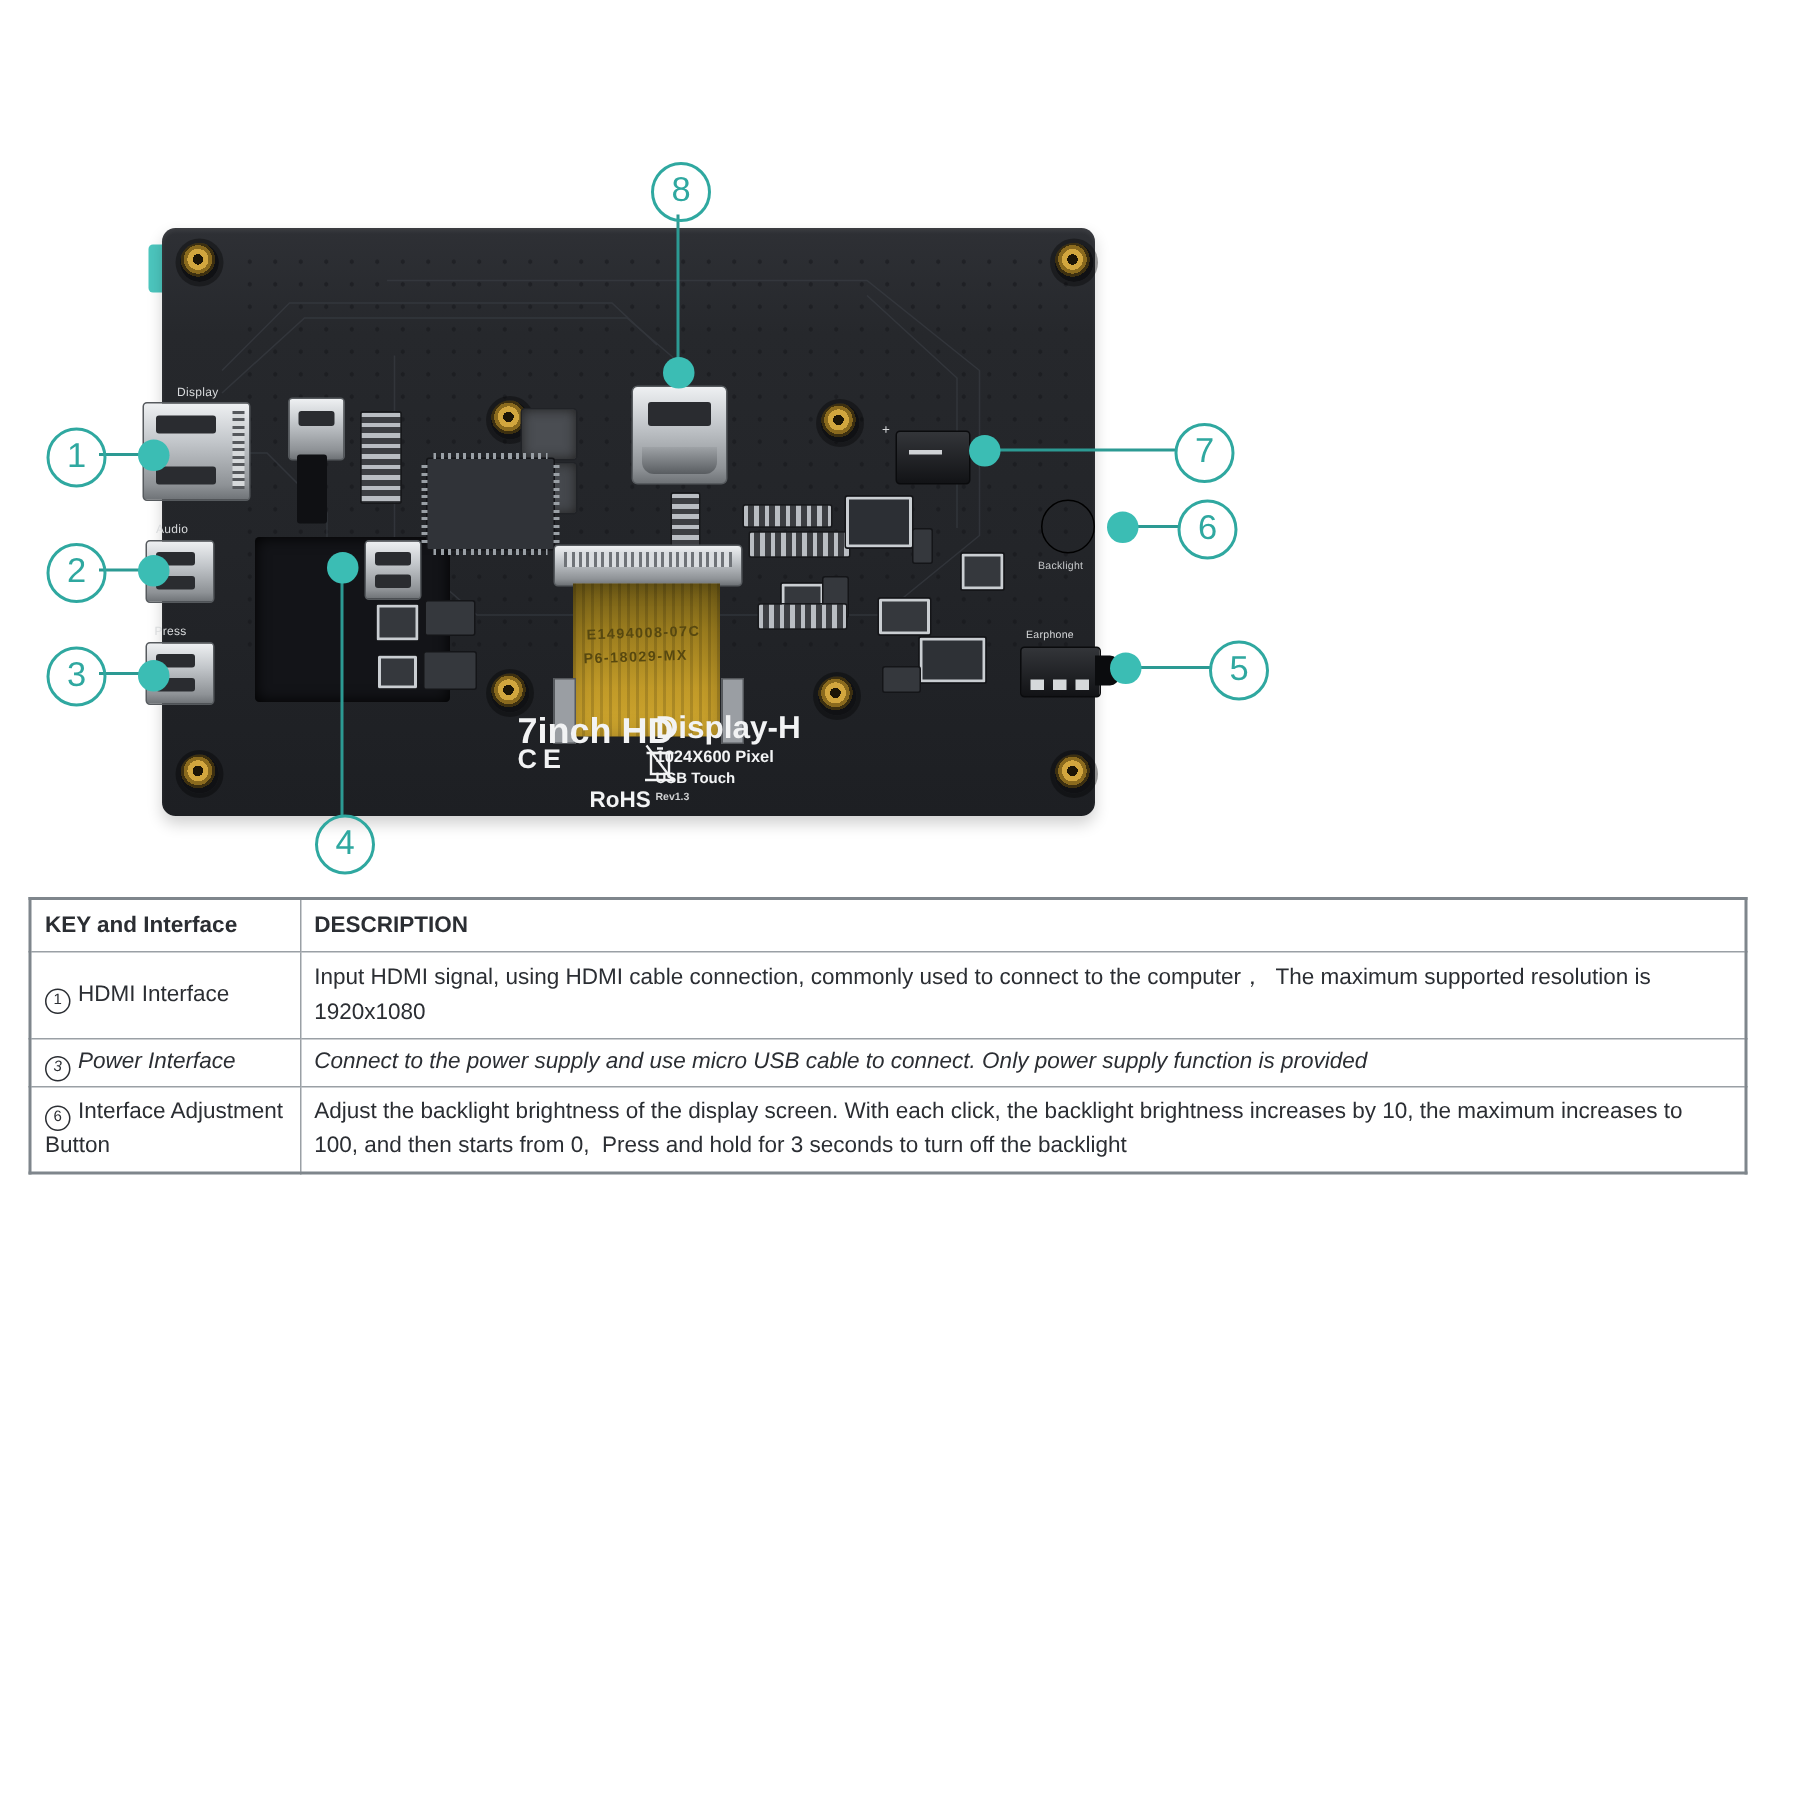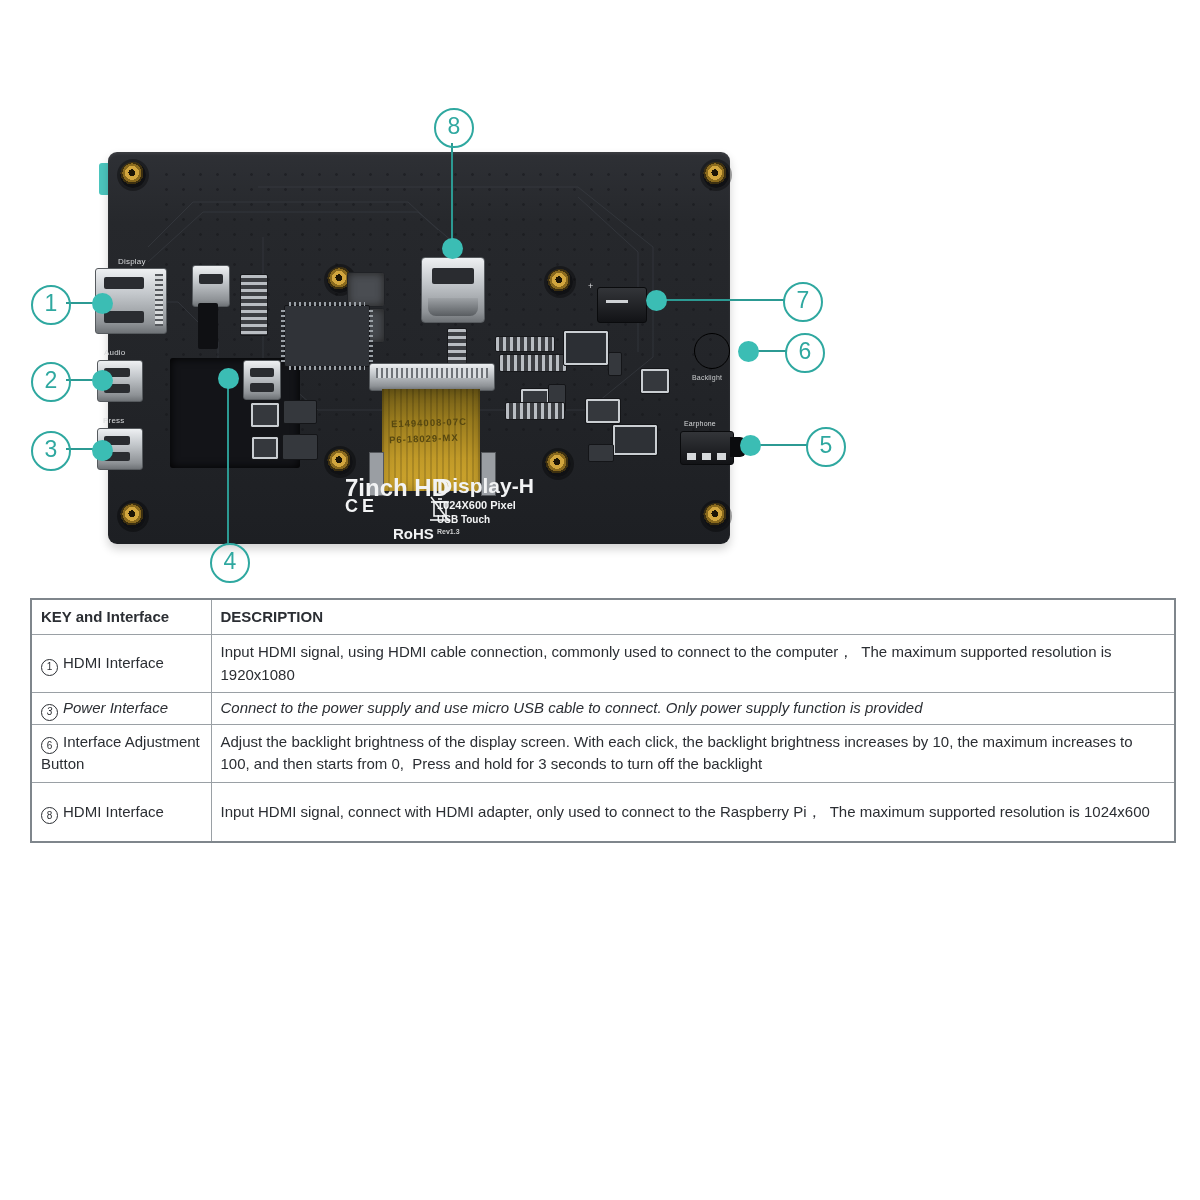--- a/index.html
+++ b/index.html
@@ -44,21 +44,21 @@
 
   .silk{position:absolute;color:#f2f3f4;font-weight:bold;white-space:nowrap;}
 
   
   .ring{position:absolute;width:36px;height:36px;border-radius:50%;border:2px solid #2fa8a0;
         color:#2fa8a0;font-size:23px;line-height:33px;text-align:center;background:transparent;z-index:6;}
   .dot{position:absolute;width:21px;height:21px;border-radius:50%;background:#3bbdb4;z-index:6;}
   .cline{position:absolute;background:#2c9a93;z-index:5;}
 
   
-  .spec{position:absolute;left:30px;top:598px;width:1146px;border-collapse:collapse;
+  .spec{position:absolute;left:19px;top:598px;width:1146px;border-collapse:collapse;
         color:#2b2e33;font-size:15px;table-layout:fixed;}
   .spec td,.spec th{border:1px solid #9aa0a5;vertical-align:middle;text-align:left;
         padding:4px 9px;line-height:1.5;}
   .spec{border:2px solid #7f868c;}
   .spec th{font-weight:bold;font-size:15px;height:26px;}
   .spec col.c1{width:180px;}
   .key-cell{padding-left:8px;}
   .circ{display:inline-flex;width:15px;height:15px;border:1.3px solid #2b2e33;border-radius:50%;
         align-items:center;justify-content:center;font-size:10px;line-height:10px;margin-right:5px;
         position:relative;top:2px;flex:none;}
@@ -250,20 +250,16 @@
       <td class="desc-cell">Input HDMI signal, using HDMI cable connection, commonly used to connect to the computer，  The maximum supported resolution is 1920x1080</td>
     </tr>
     <tr style="height:30px;font-style:italic;">
       <td class="key-cell"><span class="circ">3</span><span>Power Interface</span></td>
       <td class="desc-cell">Connect to the power supply and use micro USB cable to connect. Only power supply function is provided</td>
     </tr>
     <tr style="height:58px;">
       <td class="key-cell"><span class="circ">6</span><span>Interface Adjustment Button</span></td>
       <td class="desc-cell">Adjust the backlight brightness of the display screen. With each click, the backlight brightness increases by 10, the maximum increases to 100, and then starts from 0,  Press and hold for 3 seconds to turn off the backlight</td>
     </tr>
-    <tr style="height:60px;">
-      <td class="key-cell"><span class="circ">8</span><span>HDMI Interface</span></td>
-      <td class="desc-cell">Input HDMI signal, connect with HDMI adapter, only used to connect to the Raspberry Pi，  The maximum supported resolution is 1024x600</td>
-    </tr>
   </tbody>
     </table>
 
 </div>
 
 </body></html>

